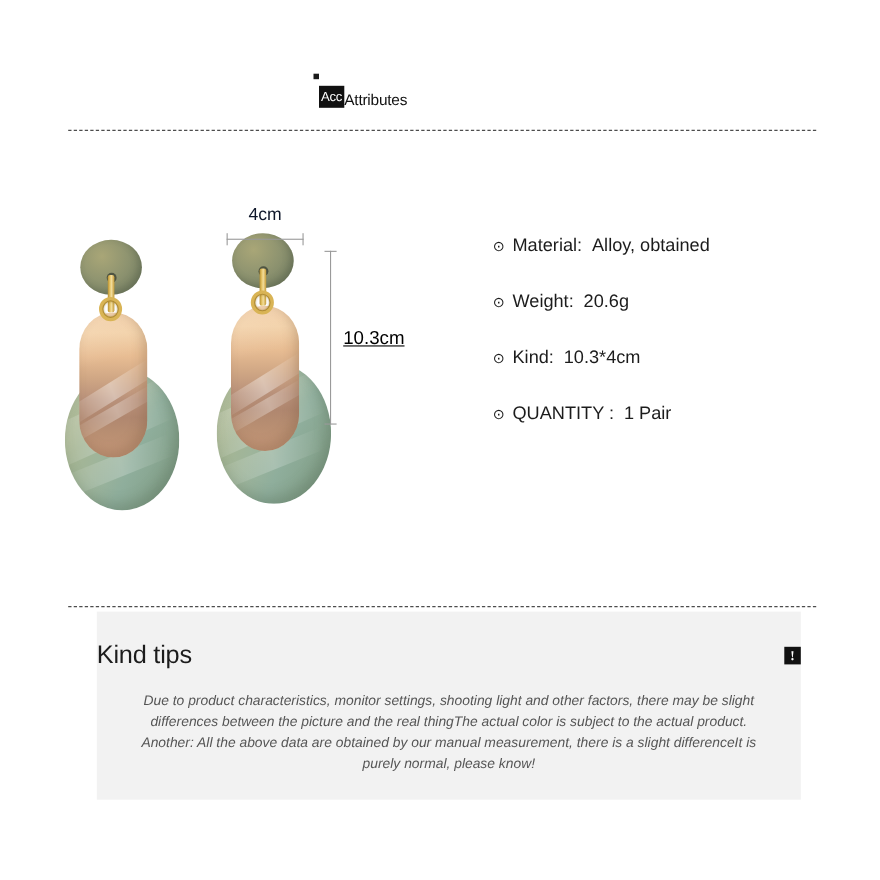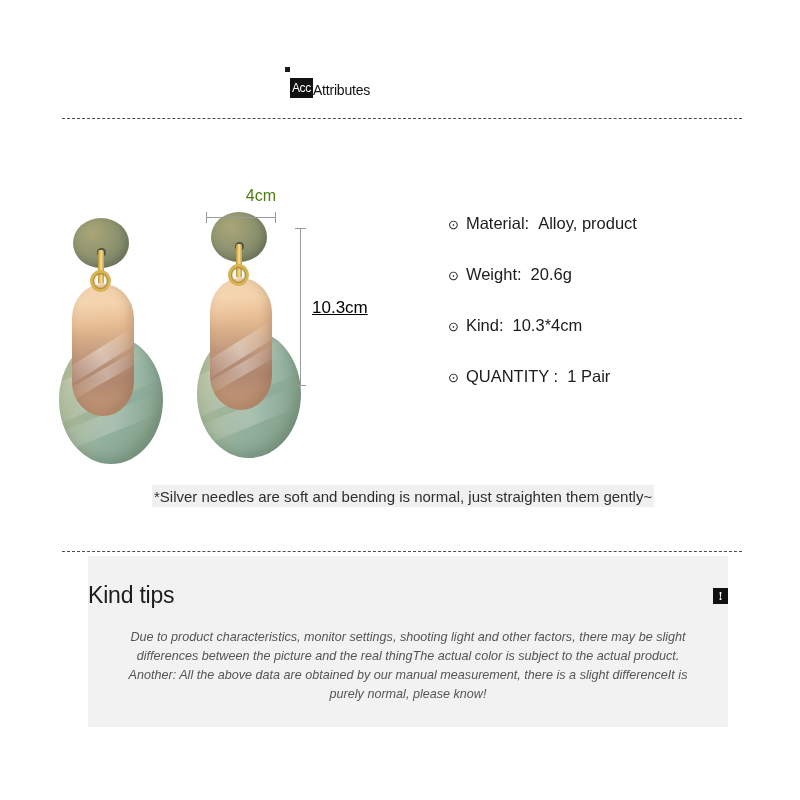--- a/index.html
+++ b/index.html
@@ -240,23 +240,23 @@
     height: 11px;
     background: #9a9a9a;
   }
   .dim-h-cap.left  { left: 0; }
   .dim-h-cap.right { left: 69px; }
   .dim-h-label {
     position: absolute;
     left: 206px;
     top: 187px;
     width: 70px;
-    text-align: right;
+    text-align: center;
     font-size: 16px;
-    color: #4d7c0f;
+    color: #0f172a;
   }
 
   .dim-v {
     position: absolute;
     left: 295px;
     top: 228px;
     width: 11px;
     height: 158px;
   }
   .dim-v-line {
@@ -422,21 +422,21 @@
     <div class="dim-v-cap top"></div>
     <div class="dim-v-cap bottom"></div>
   </div>
   <div class="dim-v-label">10.3cm</div>
 
   <div class="attributes">
 
     <div class="attr-row">
       <span class="attr-bullet">⊙</span>
       <span class="attr-key">Material:</span>
-      <span class="attr-val">Alloy, product</span>
+      <span class="attr-val">Alloy, obtained</span>
     </div>
 
     <div class="attr-row">
       <span class="attr-bullet">⊙</span>
       <span class="attr-key">Weight:</span>
       <span class="attr-val">20.6g</span>
     </div>
 
     <div class="attr-row">
       <span class="attr-bullet">⊙</span>
@@ -444,21 +444,20 @@
       <span class="attr-val">10.3*4cm</span>
     </div>
 
     <div class="attr-row">
       <span class="attr-bullet">⊙</span>
       <span class="attr-key">QUANTITY :</span>
       <span class="attr-val">1 Pair</span>
     </div>
   </div>
 
-  <div class="needle-note">*Silver needles are soft and bending is normal, just straighten them gently~</div>
 
   <div class="tips-panel">
     <div class="tips-heading">
       <span class="tips-heading-text">Kind tips</span>
       <span class="tips-excl">!</span>
     </div>
     <div class="tips-body">Due to product characteristics, monitor settings, shooting light and other factors, there may be slight differences between the picture and the real thingThe actual color is subject to the actual product. Another: All the above data are obtained by our manual measurement, there is a slight differenceIt is purely normal, please know!</div>
   </div>
 
 </div>

